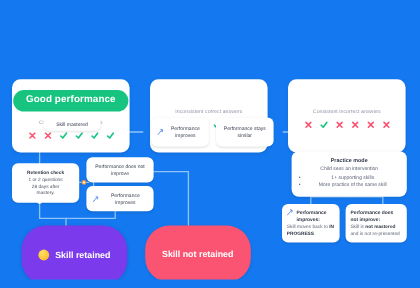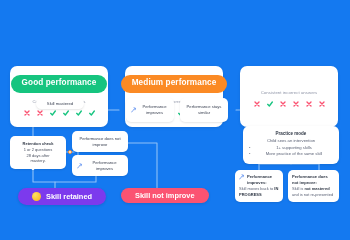--- a/index.html
+++ b/index.html
@@ -141,21 +141,21 @@
   }
   .outcome .o-body { display: block; }
   .outcome .o-body b { color: #2f3745; }
 
   
   .result-pill {
     border-radius: 20px;
     color: #ffffff;
     font-weight: bold;
     font-size: 7.4px;
-    padding: 4px 14px;
+    padding: 20px 14px;
     display: flex;
     align-items: center;
     gap: 5px;
     white-space: nowrap;
     box-shadow: 0 1px 3px rgba(0,0,0,0.12);
     line-height: 1;
   }
   .res-retained { background: #7c3aed; }
   .res-notretained { background: #fb5372; }
   .medal {
@@ -236,21 +236,20 @@
       <svg class="mark" viewBox="0 0 12 12">
           <path d="M2.5 6.5 L5 9 L9.5 3" stroke="#16c47f" stroke-width="2" fill="none" stroke-linecap="round" stroke-linejoin="round"></path>
         </svg>
       <svg class="mark" viewBox="0 0 12 12">
           <path d="M2.5 6.5 L5 9 L9.5 3" stroke="#16c47f" stroke-width="2" fill="none" stroke-linecap="round" stroke-linejoin="round"></path>
         </svg>
     </div>
   </div>
 
   <div class="node perf-card" style="left:125px; top:22px; width:98px; height:61px;">
-    <div class="perf-pill pill-medium">Medium performance</div>
     <div class="perf-sub">Inconsistent correct answers</div>
     <div class="marks">
       <svg class="mark" viewBox="0 0 12 12">
           <path d="M3 3 L9 9 M9 3 L3 9" stroke="#fb5372" stroke-width="2" stroke-linecap="round"></path>
         </svg>
       <svg class="mark" viewBox="0 0 12 12">
           <path d="M2.5 6.5 L5 9 L9.5 3" stroke="#16c47f" stroke-width="2" fill="none" stroke-linecap="round" stroke-linejoin="round"></path>
         </svg>
       <svg class="mark" viewBox="0 0 12 12">
           <path d="M3 3 L9 9 M9 3 L3 9" stroke="#fb5372" stroke-width="2" stroke-linecap="round"></path>
@@ -355,16 +354,16 @@
     <span class="o-divider"></span>
     <span class="o-body"><span>Skill is </span><b>not mastered</b><span> and is not re-presented</span></span>
   </div>
 
   <div class="node result-pill res-retained" style="left:18px; top:188px;">
     <span class="medal"></span>
     <span>Skill retained</span>
   </div>
 
   <div class="node result-pill res-notretained" style="left:121px; top:188px;">
-    <span>Skill not improve</span>
+    <span>Skill not retained</span>
   </div>
 
 </div>
 
 </body></html>

